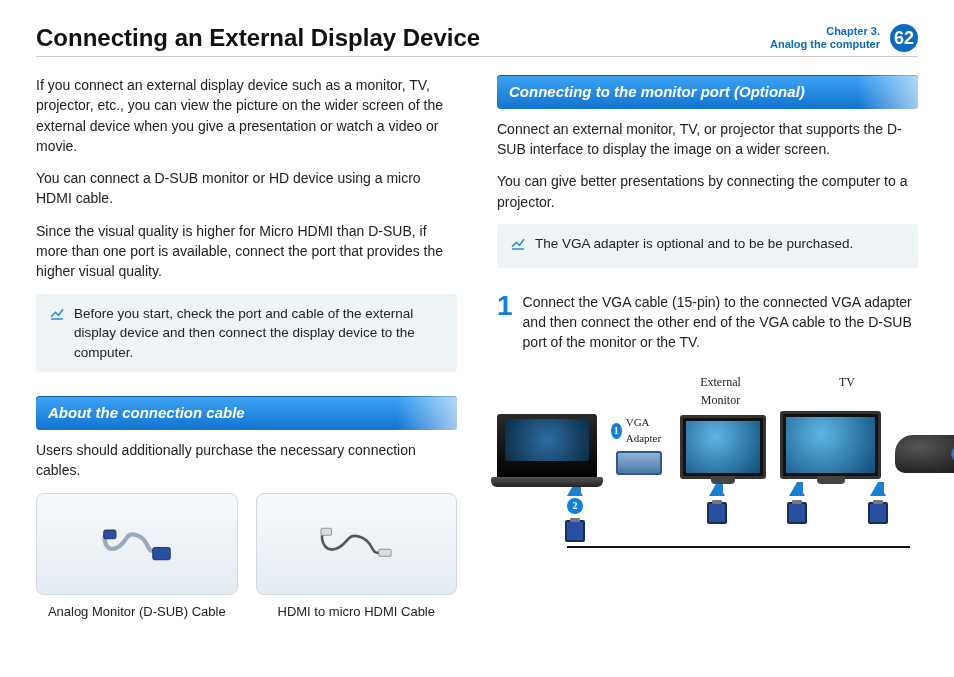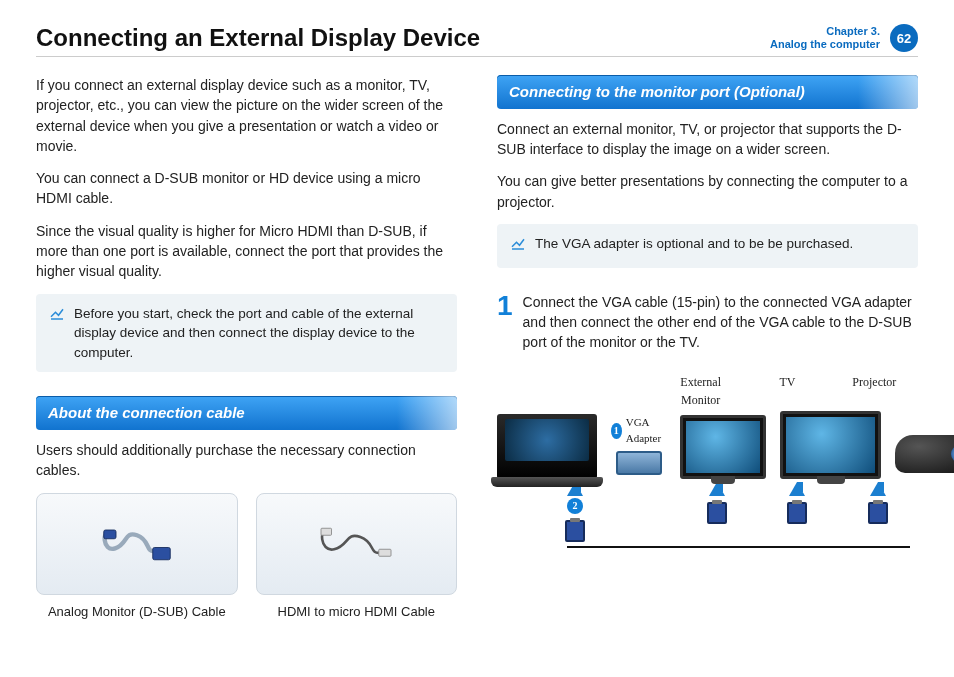--- a/index.html
+++ b/index.html
@@ -1,21 +1,21 @@
 <!DOCTYPE html>
 <html><head>
 <meta charset="utf-8">
 <style>
   html,body{margin:0;padding:0;width:954px;height:677px;font-family:"Segoe UI",Arial,sans-serif;color:#222;background:#fff;}
   .page{padding:24px 36px;}
   .header{display:flex;align-items:center;justify-content:space-between;border-bottom:1px solid #ccc;padding-bottom:4px;margin-bottom:18px;gap:47px;}
   .title{font-size:24px;font-weight:700;color:#111;}
   .hdr-right{display:flex;align-items:center;gap:10px;}
   .chapter{font-size:11px;font-weight:700;color:#0a6bbf;text-align:right;line-height:1.2;}
-  .pnum{width:28px;height:28px;border-radius:50%;background:#0a6bbf;color:#fff;font-weight:700;display:flex;align-items:center;justify-content:center;font-size:13px;}
+  .pnum{width:28px;height:28px;border-radius:50%;background:#0a6bbf;color:#fff;font-weight:700;display:flex;align-items:center;justify-content:center;font-size:18px;}
   .cols{display:flex;gap:40px;}
   .col{flex:1;min-width:0;font-size:14px;line-height:1.45;}
   .para{margin:0 0 12px 0;}
   .sect-head{position:relative;background:linear-gradient(#3fa4f5,#1173cf);color:#fff;font-weight:700;font-style:italic;font-size:15px;padding:6px 12px;border-radius:4px;margin:14px 0 10px 0;box-shadow:0 1px 0 #0a5ca8 inset;}
   .sect-head::after{content:"";position:absolute;right:0;top:0;bottom:0;width:60px;background:linear-gradient(90deg,rgba(255,255,255,0) 0%,rgba(255,255,255,0.6) 100%);border-radius:0 4px 4px 0;}
   .note{display:flex;gap:8px;background:#eef3f6;border-radius:4px;padding:10px 12px;margin:10px 0 24px 0;font-size:13.5px;}
   .note .icon{flex:0 0 18px;color:#2a8cd8;}
   .cable-row{display:flex;gap:18px;margin:10px 0 8px 0;}
   .cable-box{flex:1;height:100px;border-radius:8px;background:linear-gradient(180deg,#f7f9fb,#e4ebf2);border:1px solid #d0d8e0;display:flex;align-items:center;justify-content:center;}
   .cable-labels{display:flex;gap:18px;font-size:13px;margin-top:6px;}
@@ -125,21 +125,20 @@
         <div class="step-num">1</div>
         <div class="step-body">
           <p class="para">Connect the VGA cable (15-pin) to the connected VGA adapter and then connect the other end of the VGA cable to the D-SUB port of the monitor or the TV.</p>
         </div>
       </div>
 
       <div class="diagram">
         <div class="dia-labels">
           <div style="text-align:center;width:80px">External Monitor</div>
           <div style="text-align:center;width:95px">TV</div>
-          <div style="text-align:center;width:80px">Projector</div>
         </div>
         <div class="dia-row">
           <div style="width:100px">
               <div class="laptop"></div>
             </div>
           <div class="vga-col">
             <div class="adapter-line">
               <span class="badge">1</span>
               <span>VGA Adapter</span>
             </div>

